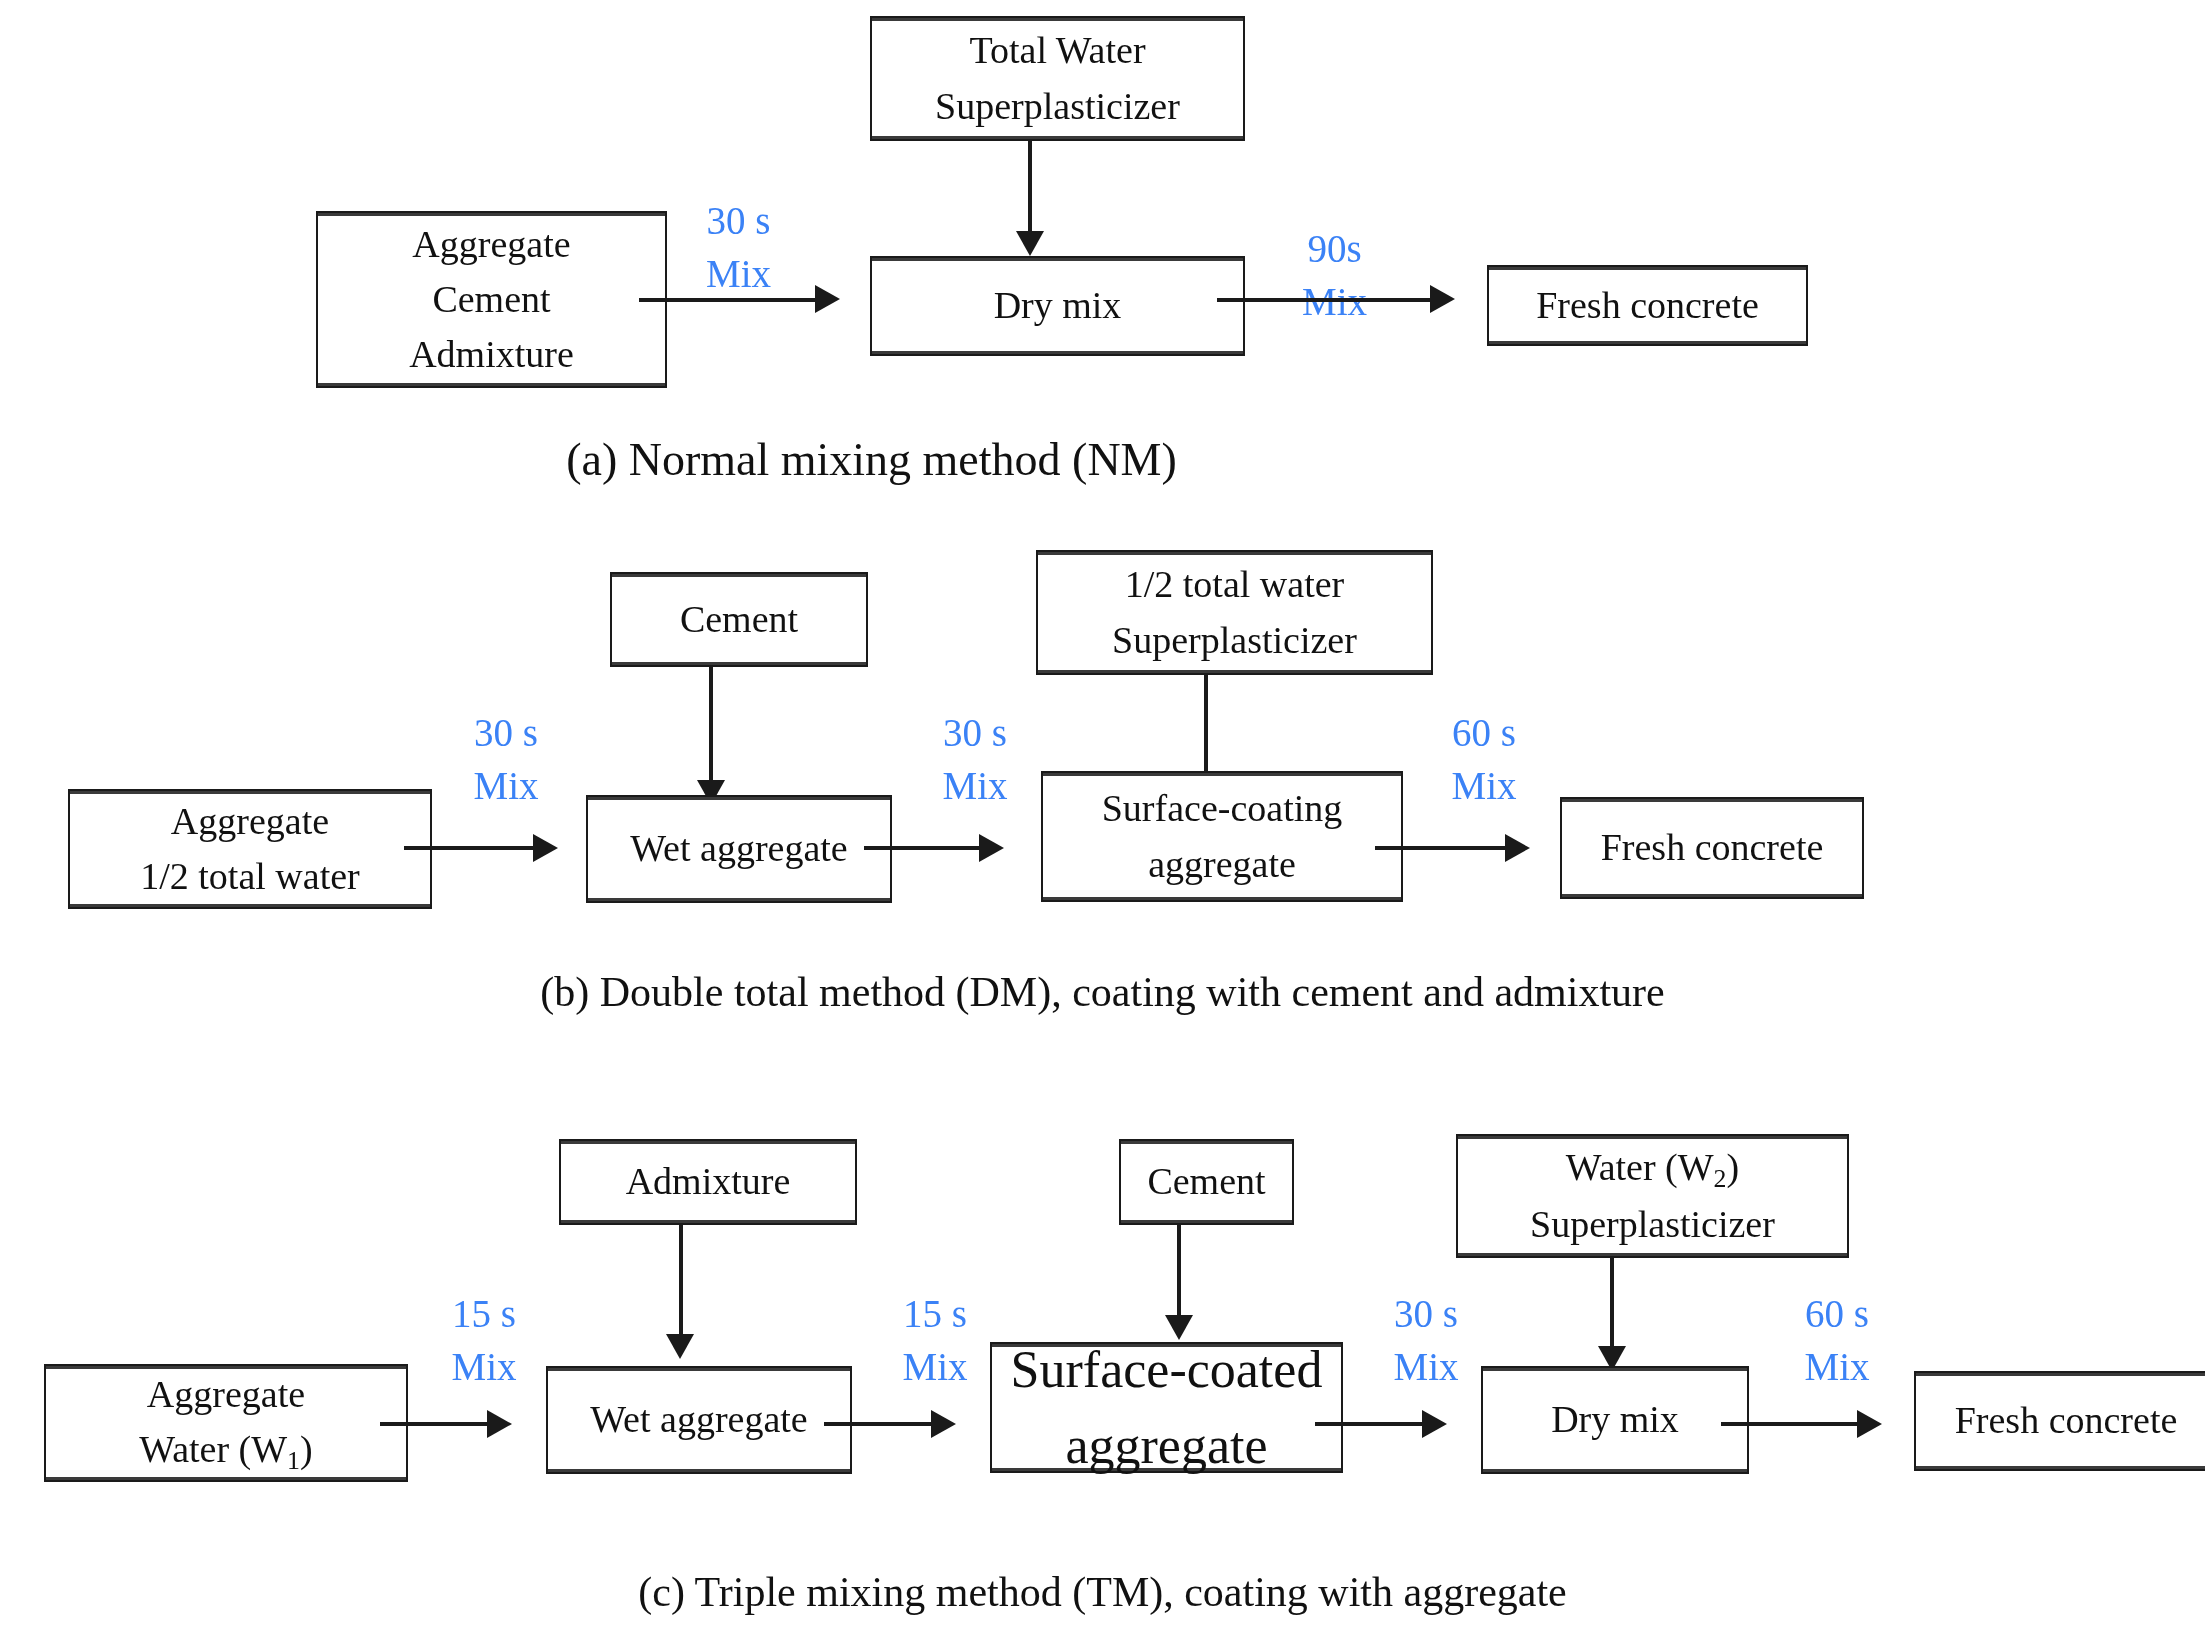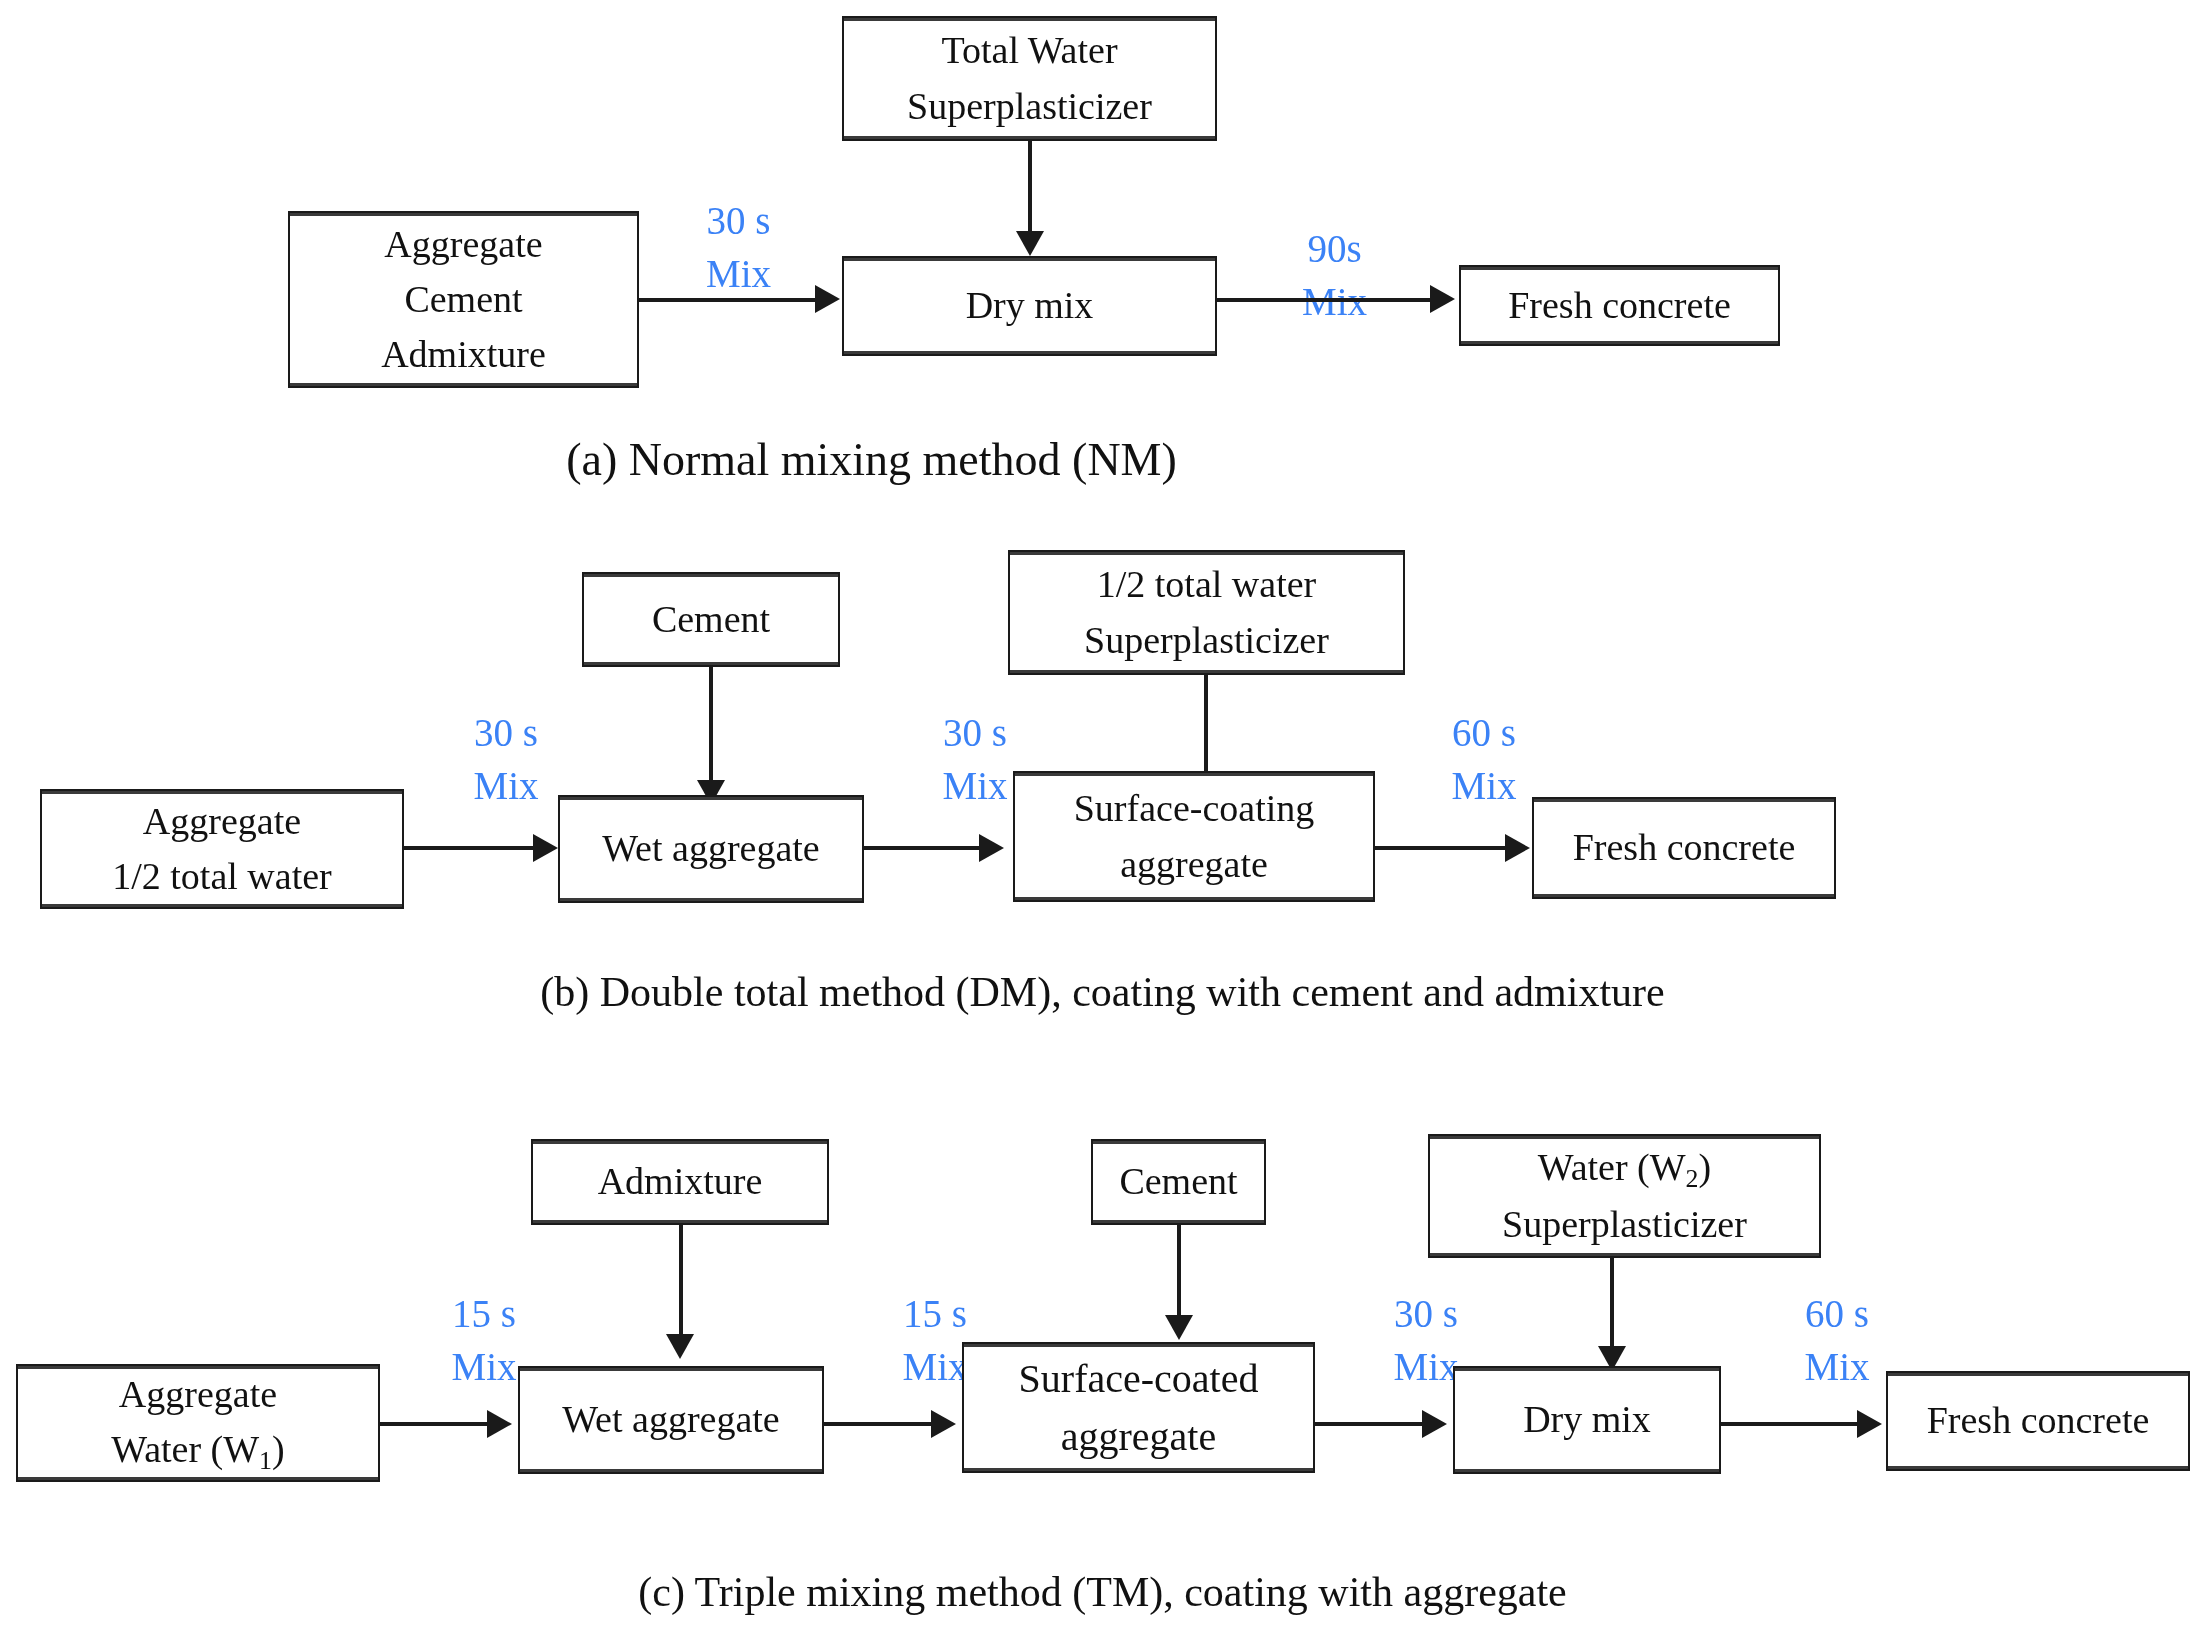--- a/index.html
+++ b/index.html
@@ -25,20 +25,21 @@
     background: #ffffff;
     display: flex;
     flex-direction: column;
     align-items: center;
     justify-content: center;
     text-align: left;
     line-height: 1.45;
     color: #111111;
     
     box-shadow: inset 0 2.9px 0 0 #3a3a3a, inset 0 -2.9px 0 0 #3a3a3a;
+    margin-left: 28px;
   }
   .box .ln {
     display: block;
     white-space: nowrap;
   }
 
   
   .edgelabel {
     position: absolute;
     text-align: center;
@@ -242,21 +243,21 @@
     </div>
 
     <div class="edgelabel" style="left:855px; top:1288px; width:160px; font-size:39px;">
       <span class="ln">15 s</span>
       <span class="ln">Mix</span>
     </div>
 
     <div class="hline" style="left:824px; top:1422px; width:109px;"></div>
     <div class="arrow-r" style="left:931px; top:1410px;"></div>
 
-    <div class="box" style="left:962px; top:1342px; width:353px; height:131px; font-size:40px;">
+    <div class="box" style="left:962px; top:1342px; width:353px; height:131px; font-size:52px;">
       <span class="ln">Surface-coated</span>
       <span class="ln">aggregate</span>
     </div>
 
     <div class="edgelabel" style="left:1346px; top:1288px; width:160px; font-size:39px;">
       <span class="ln">30 s</span>
       <span class="ln">Mix</span>
     </div>
 
     <div class="hline" style="left:1315px; top:1422px; width:109px;"></div>

